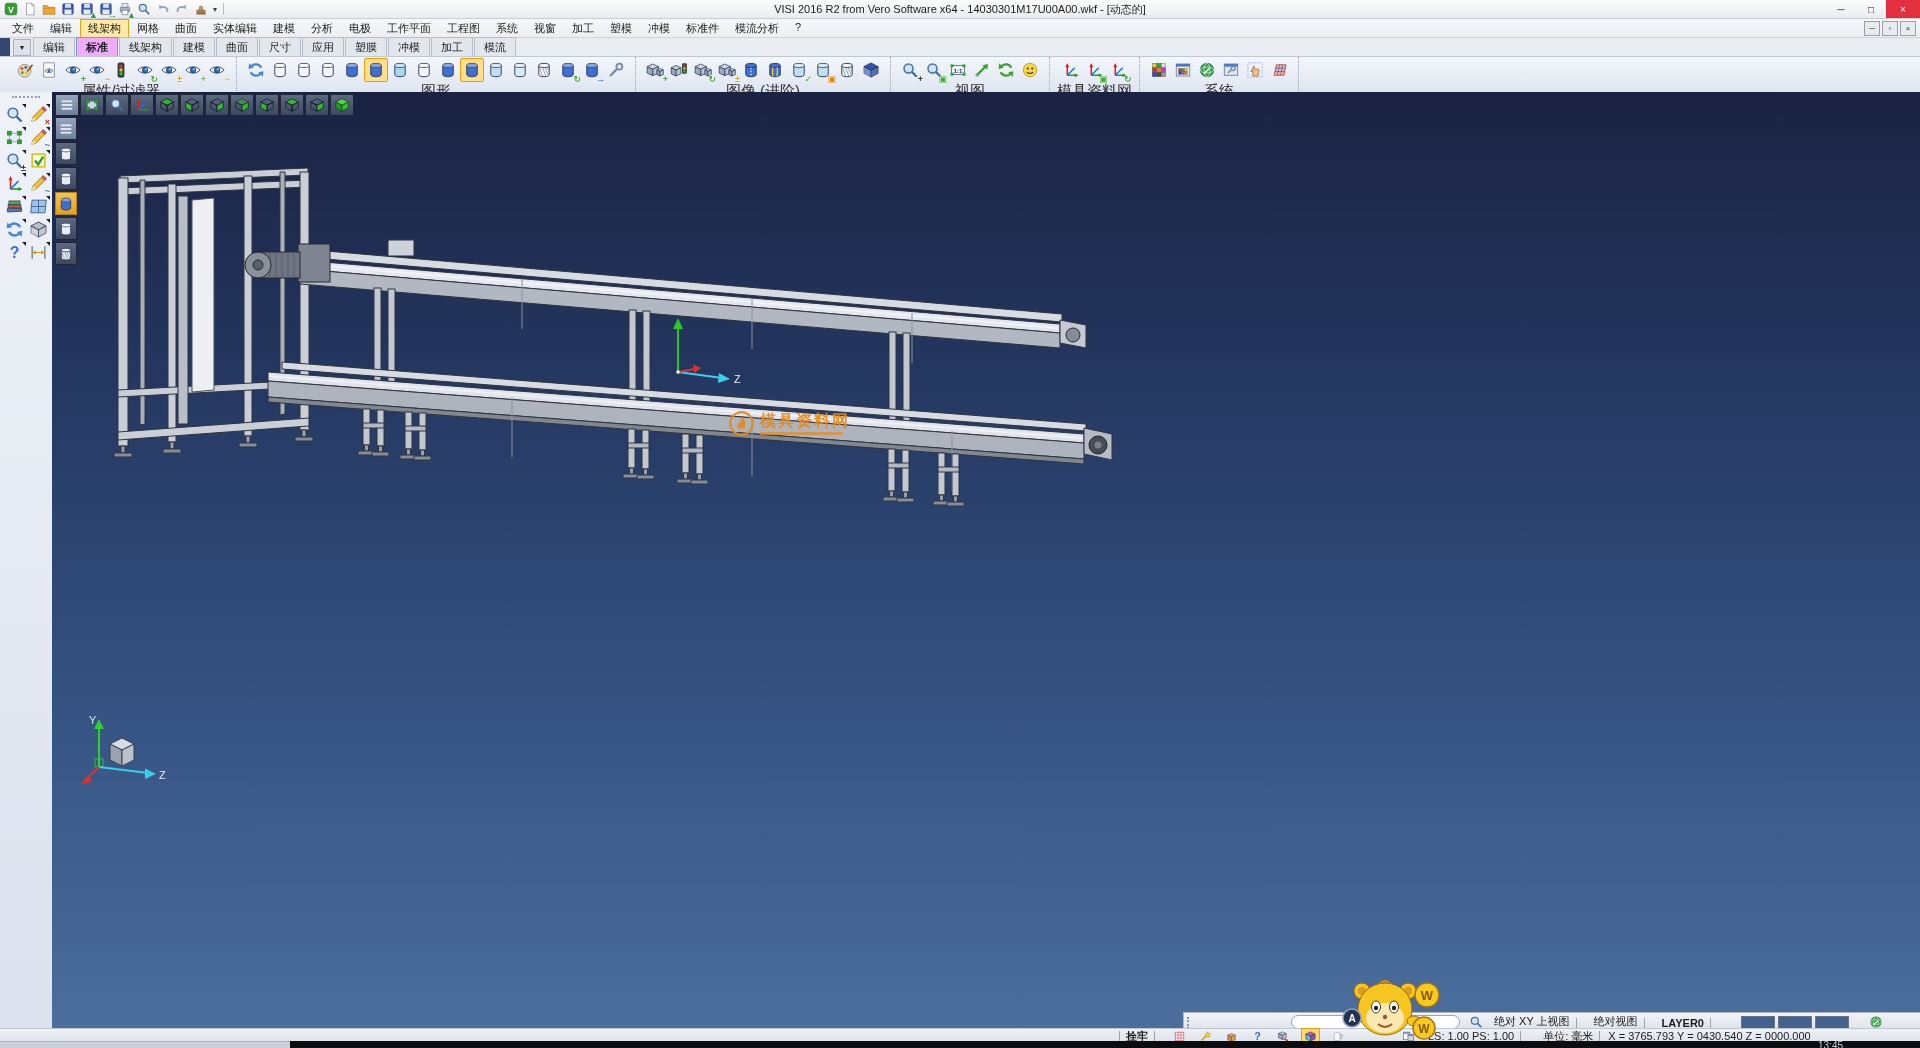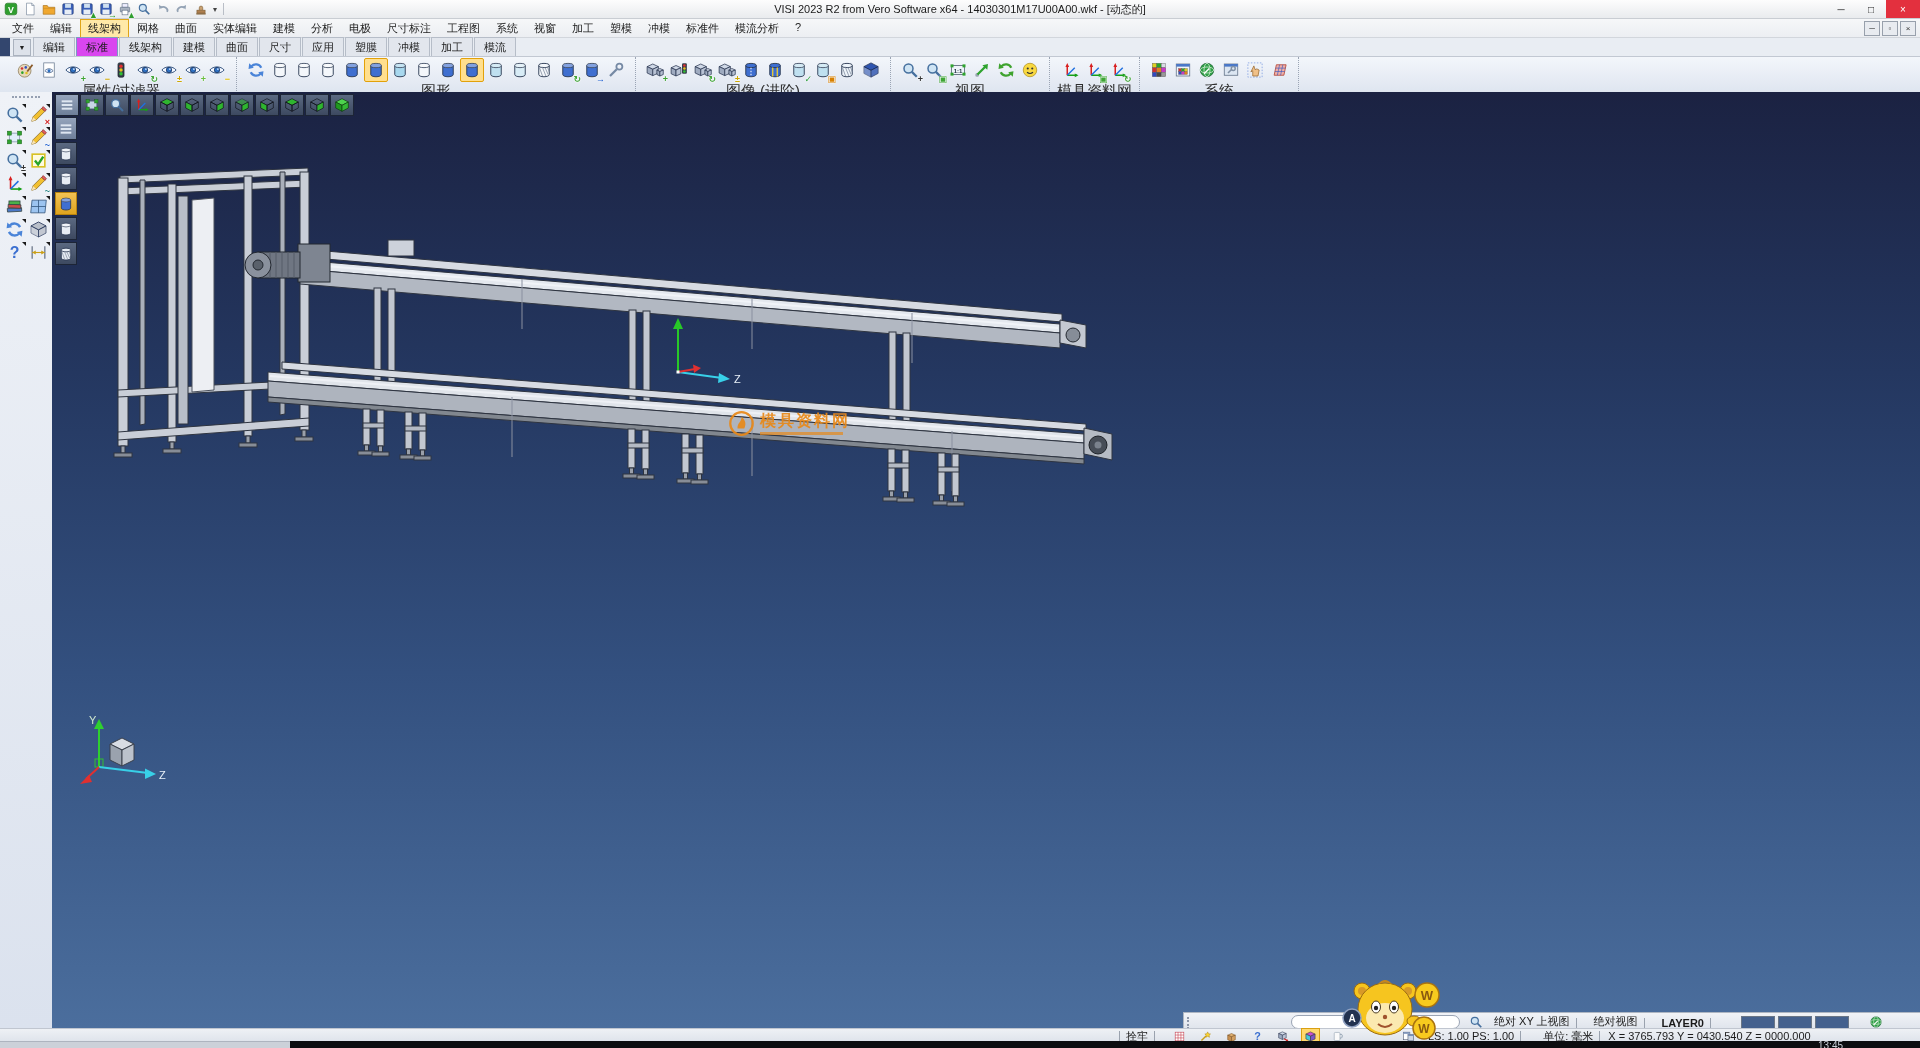--- a/index.html
+++ b/index.html
@@ -25,21 +25,21 @@
   .mdi{margin-left:auto;display:flex;gap:2px;margin-right:4px;}
   .mdibtn{width:14px;height:13px;border:1px solid #98a0ac;background:#e8ebf0;font-size:8px;
           display:flex;align-items:center;justify-content:center;color:#333;}
   
   .tabrow{height:18px;display:flex;align-items:flex-end;background:#e9edf3;border-bottom:1px solid #c2c8d2;padding-left:0;}
   .tabcorner{width:10px;height:18px;background:#33466e;}
   .tabcaret{width:16px;height:15px;display:flex;align-items:center;justify-content:center;
             font-size:7px;color:#222;border:1px solid #aab2be;background:#dde2ea;margin:0 2px 0 3px;}
   .tab{padding:2px 9px 1px;font-size:11px;border:1px solid #b6bdc8;border-bottom:none;background:#e2e6ed;
        margin-right:1px;white-space:nowrap;}
-  .tab.on{background:#d946ef;border-color:#7d99c4;font-weight:normal;}
+  .tab.on{background:#f0abfc;border-color:#7d99c4;font-weight:bold;}
   
   .toolbar{height:38px;display:flex;background:linear-gradient(#f3f6fb,#dde4ef);
            border-bottom:1px solid #b9c1cd;padding-left:6px;}
   .tgroup{display:flex;flex-direction:column;align-items:center;padding:1px 7px 0;
           border-right:1px dotted #9aa4b4;}
   .ticons{display:flex;align-items:center;height:24px;}
   .tbtn{width:22px;height:22px;position:relative;display:flex;align-items:center;justify-content:center;
         border:1px solid transparent;border-radius:2px;}
   .tbtn.sel{background:#ffdf8e;border-color:#e2a10a;}
   .tbtn svg{width:18px;height:18px;}
@@ -79,21 +79,21 @@
   .searchbox{margin-left:98px;width:155px;height:12px;background:#fff;border:1px solid #9aa4b4;border-radius:7px;
              font-size:10px;padding:0 6px;outline:none;}
   .magico{margin-left:9px;width:14px;height:14px;}
   .s1t{margin-left:11px;white-space:nowrap;}
   .sep{width:1px;height:11px;background:#9aa2ae;margin:0 6px;}
   .swatches{display:flex;gap:3px;margin-left:24px;}
   .swatch{width:32px;height:11px;border:1px solid #6a7686;}
   .globeico{width:14px;height:14px;margin-left:20px;}
   .status2{position:absolute;left:0;right:0;top:1028px;height:14px;display:flex;align-items:center;
            background:linear-gradient(#eef1f5,#dde2ea);border-top:1px solid #c0c6d0;font-size:11px;z-index:4;}
-  .lock{margin-left:1128px;white-space:nowrap;}
+  .lock{margin-left:1128px;white-space:nowrap;font-weight:bold;}
   .sico{width:17px;height:14px;display:flex;align-items:center;justify-content:center;position:relative;}
   .sico svg{width:13px;height:13px;}
   .sico.hot{background:#ffd96e;border:1px solid #d9a012;}
   .sicorow{display:flex;gap:9px;margin-left:10px;align-items:center;}
   .winpairico{margin-left:54px;width:16px;height:13px;}
   .s2t{margin-left:12px;white-space:nowrap;}
   
   .taskleft{position:absolute;left:0;top:1041px;width:290px;height:7px;background:#ccd1d9;border-top:1px solid #aeb4bf;z-index:6;}
   .taskbar{position:absolute;left:290px;right:0;top:1041px;height:24px;background:#0c0d10;overflow:hidden;z-index:6;}
   .clock{position:absolute;left:1528px;top:0px;color:#c9ced6;font-size:10px;line-height:10px;}
@@ -468,41 +468,41 @@
         </svg>
       </span>
       <span class="qbtn">
         <svg viewBox="0 0 24 24">
           <use href="#sym-stamp" xlink:href="#sym-stamp"></use>
         </svg>
       </span>
     </div>
   <span class="qcaret">▾</span>
   <span class="qsep"></span>
-  <div class="wtitle">VISI 2023 R2 from Vero Software x64 - 14030301M17U00A00.wkf - [动态的]</div>
+  <div class="wtitle">VISI 2016 R2 from Vero Software x64 - 14030301M17U00A00.wkf - [动态的]</div>
   <div class="wctrl">
     <span class="wbtn">─</span>
     <span class="wbtn">□</span>
     <span class="wbtn close">×</span>
   </div>
 </div>
 
 <div class="menubar">
   <div style="display:flex">
 
   <span class="mi">文件</span>
       <span class="mi">编辑</span>
       <span class="mi on">线架构</span>
       <span class="mi">网格</span>
       <span class="mi">曲面</span>
       <span class="mi">实体编辑</span>
       <span class="mi">建模</span>
       <span class="mi">分析</span>
       <span class="mi">电极</span>
-      <span class="mi">尺寸标注</span>
+      <span class="mi">工作平面</span>
       <span class="mi">工程图</span>
       <span class="mi">系统</span>
       <span class="mi">视窗</span>
       <span class="mi">加工</span>
       <span class="mi">塑模</span>
       <span class="mi">冲模</span>
       <span class="mi">标准件</span>
       <span class="mi">模流分析</span>
       <span class="mi">?</span>
     </div>

